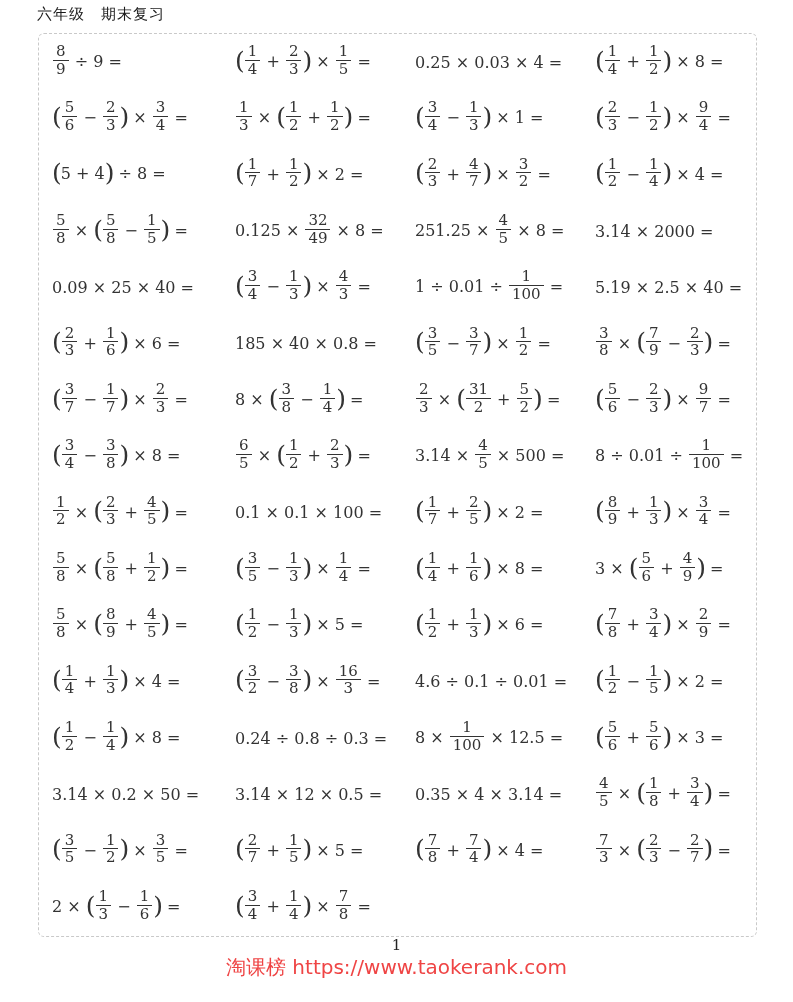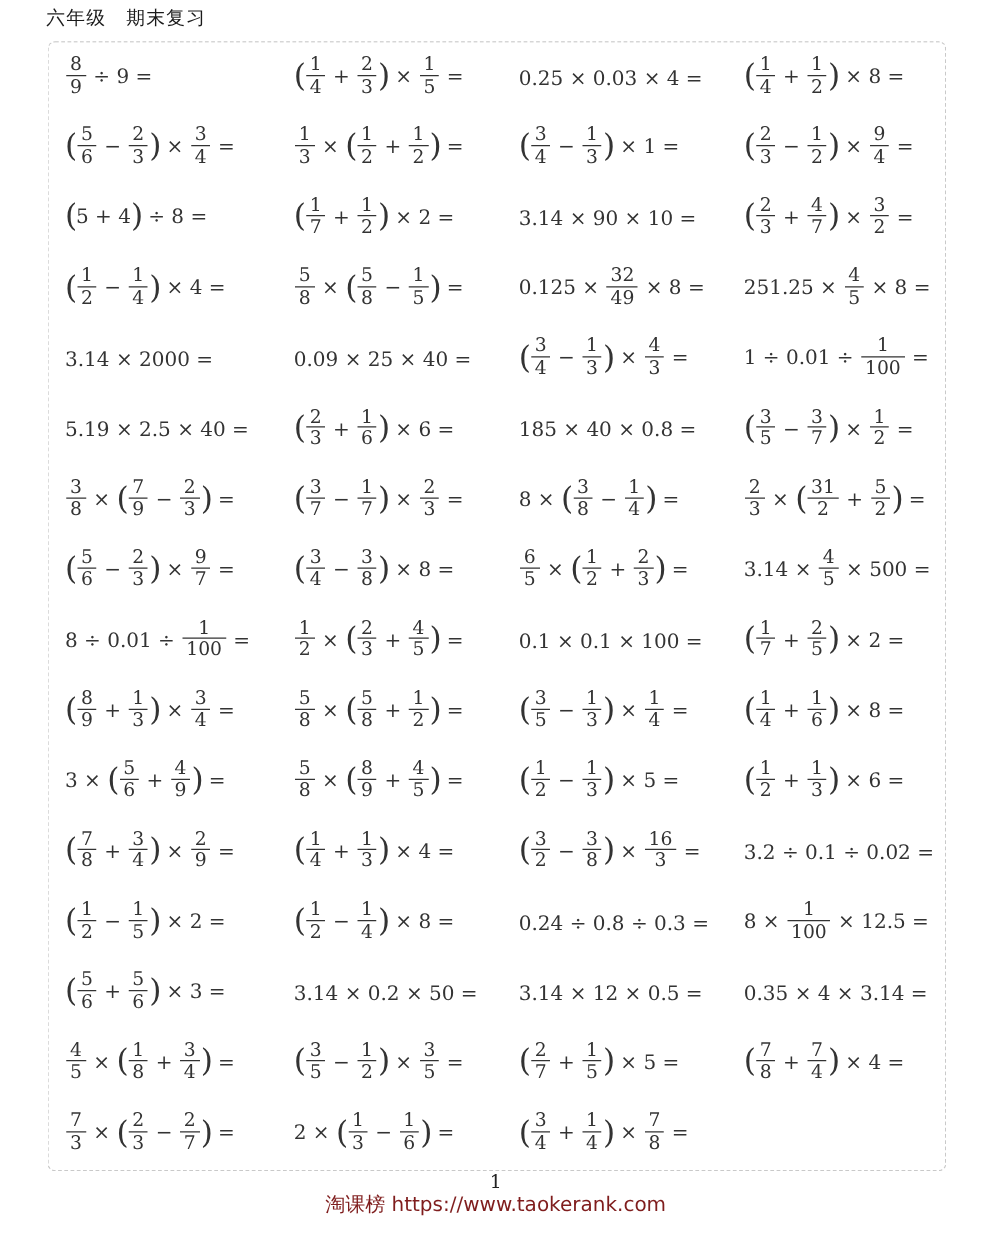--- a/index.html
+++ b/index.html
@@ -30,21 +30,21 @@
   }
   .frac .num { display:block; padding:0 3px; }
   .frac .den { display:block; padding:0 3px; border-top:1px solid #333; }
   .paren {
     font-size:25px; font-weight:300; vertical-align:middle;
     position:relative; top:-2px; letter-spacing:-1px;
   }
   .footer { position:absolute; left:0; right:0; top:936px; text-align:center; }
   .page-number { font-size:15px; color:#222; font-family:"DejaVu Serif", serif; }
   .site-line {
-    font-size:16px; color:#7f1d1d; margin-top:0px;
+    font-size:20px; color:#ef4444; margin-top:0px;
     font-family:"DejaVu Sans", sans-serif;
   }
 </style>
 </head>
 <body>
 
 <div class="page">
   <div class="header-title">六年级　期末复习</div>
 
   <div class="problem-box">
@@ -73,23 +73,20 @@
         <div class="cell">
           <span class="expr"><span class="paren">(</span><span class="frac"><span class="num">2</span><span class="den">3</span></span> − <span class="frac"><span class="num">1</span><span class="den">2</span></span><span class="paren">)</span> × <span class="frac"><span class="num">9</span><span class="den">4</span></span> =</span>
         </div>
         <div class="cell">
           <span class="expr"><span class="paren">(</span>5 + 4<span class="paren">)</span> ÷ 8 =</span>
         </div>
         <div class="cell">
           <span class="expr"><span class="paren">(</span><span class="frac"><span class="num">1</span><span class="den">7</span></span> + <span class="frac"><span class="num">1</span><span class="den">2</span></span><span class="paren">)</span> × 2 =</span>
         </div>
         <div class="cell">
-          <span class="expr">3.14 × 90 × 10 =</span>
-        </div>
-        <div class="cell">
           <span class="expr"><span class="paren">(</span><span class="frac"><span class="num">2</span><span class="den">3</span></span> + <span class="frac"><span class="num">4</span><span class="den">7</span></span><span class="paren">)</span> × <span class="frac"><span class="num">3</span><span class="den">2</span></span> =</span>
         </div>
         <div class="cell">
           <span class="expr"><span class="paren">(</span><span class="frac"><span class="num">1</span><span class="den">2</span></span> − <span class="frac"><span class="num">1</span><span class="den">4</span></span><span class="paren">)</span> × 4 =</span>
         </div>
         <div class="cell">
           <span class="expr"><span class="frac"><span class="num">5</span><span class="den">8</span></span> × <span class="paren">(</span><span class="frac"><span class="num">5</span><span class="den">8</span></span> − <span class="frac"><span class="num">1</span><span class="den">5</span></span><span class="paren">)</span> =</span>
         </div>
         <div class="cell">
           <span class="expr">0.125 × <span class="frac"><span class="num">32</span><span class="den">49</span></span> × 8 =</span>
@@ -184,21 +181,21 @@
         <div class="cell">
           <span class="expr"><span class="paren">(</span><span class="frac"><span class="num">7</span><span class="den">8</span></span> + <span class="frac"><span class="num">3</span><span class="den">4</span></span><span class="paren">)</span> × <span class="frac"><span class="num">2</span><span class="den">9</span></span> =</span>
         </div>
         <div class="cell">
           <span class="expr"><span class="paren">(</span><span class="frac"><span class="num">1</span><span class="den">4</span></span> + <span class="frac"><span class="num">1</span><span class="den">3</span></span><span class="paren">)</span> × 4 =</span>
         </div>
         <div class="cell">
           <span class="expr"><span class="paren">(</span><span class="frac"><span class="num">3</span><span class="den">2</span></span> − <span class="frac"><span class="num">3</span><span class="den">8</span></span><span class="paren">)</span> × <span class="frac"><span class="num">16</span><span class="den">3</span></span> =</span>
         </div>
         <div class="cell">
-          <span class="expr">3.2 ÷ 0.1 ÷ 0.02 =</span>
+          <span class="expr">4.6 ÷ 0.1 ÷ 0.01 =</span>
         </div>
         <div class="cell">
           <span class="expr"><span class="paren">(</span><span class="frac"><span class="num">1</span><span class="den">2</span></span> − <span class="frac"><span class="num">1</span><span class="den">5</span></span><span class="paren">)</span> × 2 =</span>
         </div>
         <div class="cell">
           <span class="expr"><span class="paren">(</span><span class="frac"><span class="num">1</span><span class="den">2</span></span> − <span class="frac"><span class="num">1</span><span class="den">4</span></span><span class="paren">)</span> × 8 =</span>
         </div>
         <div class="cell">
           <span class="expr">0.24 ÷ 0.8 ÷ 0.3 =</span>
         </div>

